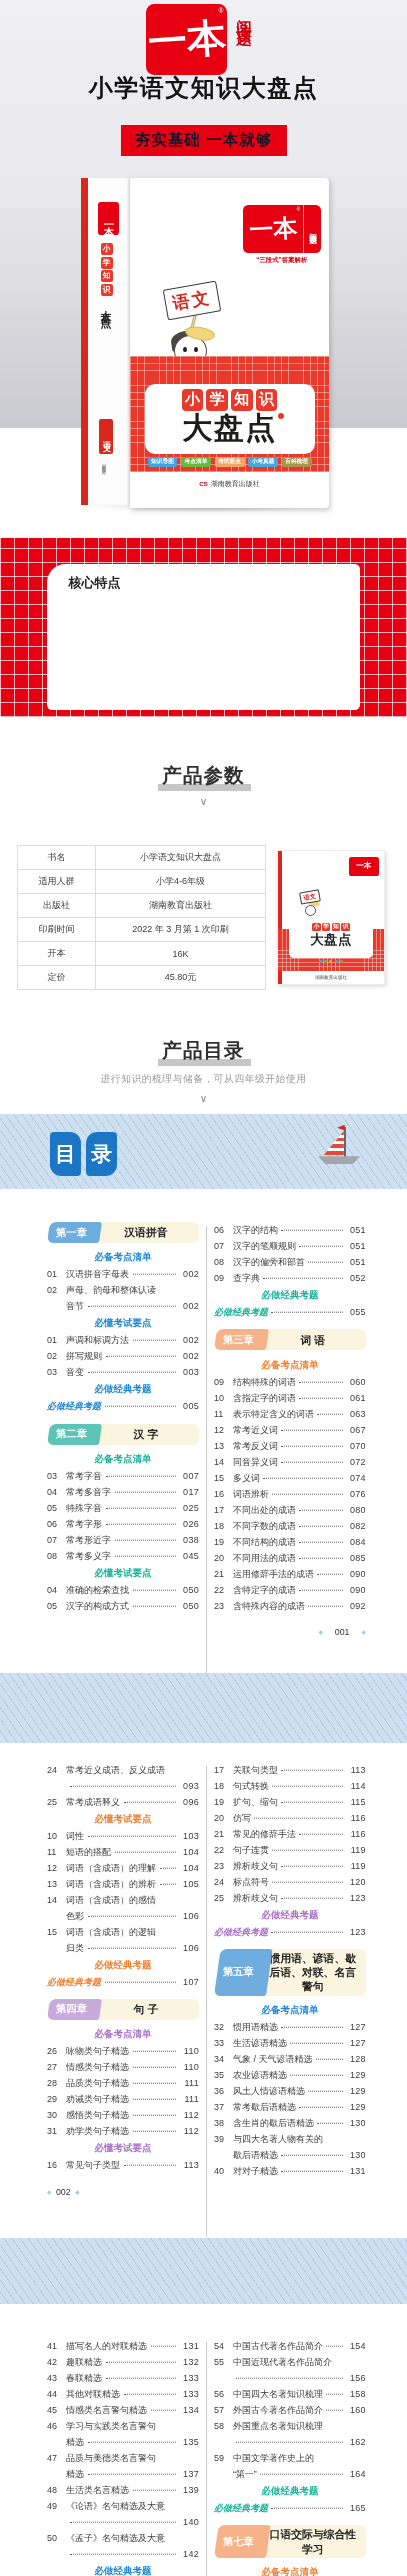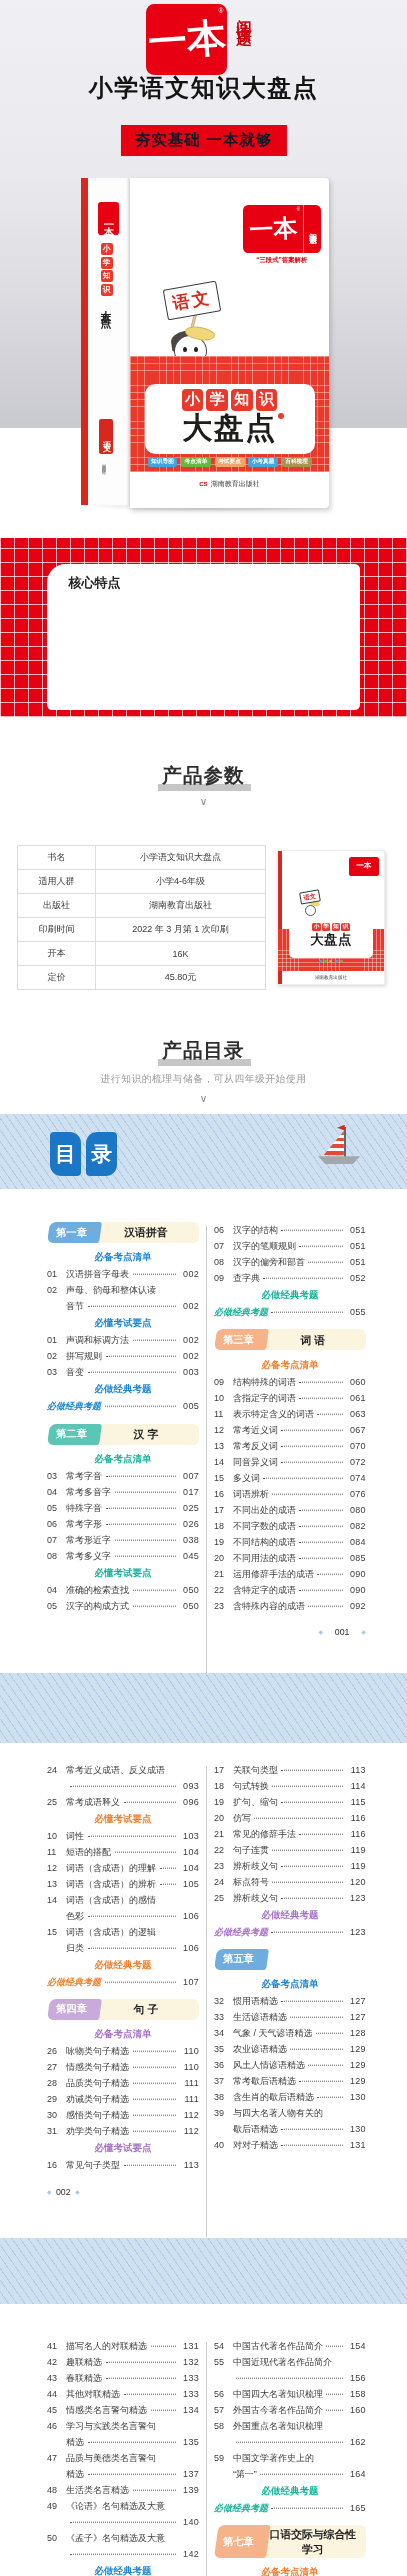--- a/index.html
+++ b/index.html
@@ -745,20 +745,21 @@
           <span class="pg">123</span>
         </div>
         <div class="toc-sec c-purple">必做经典考题</div>
         <div class="toc-script c-purple">
           <span>必做经典考题</span>
           <span class="leader"></span>
           <span class="pg">123</span>
         </div>
         <div class="toc-tab">
           <span class="tab-tag t-blue">第五章</span>
+          <span class="tab-ttl">惯用语、谚语、歇后语、对联、名言警句</span>
         </div>
         <div class="toc-sec c-blue">必备考点清单</div>
         <div class="toc-row">
           <span class="tn">32</span>
           <span class="tt">惯用语精选</span>
           <span class="leader"></span>
           <span class="pg">127</span>
         </div>
         <div class="toc-row">
           <span class="tn">33</span>

